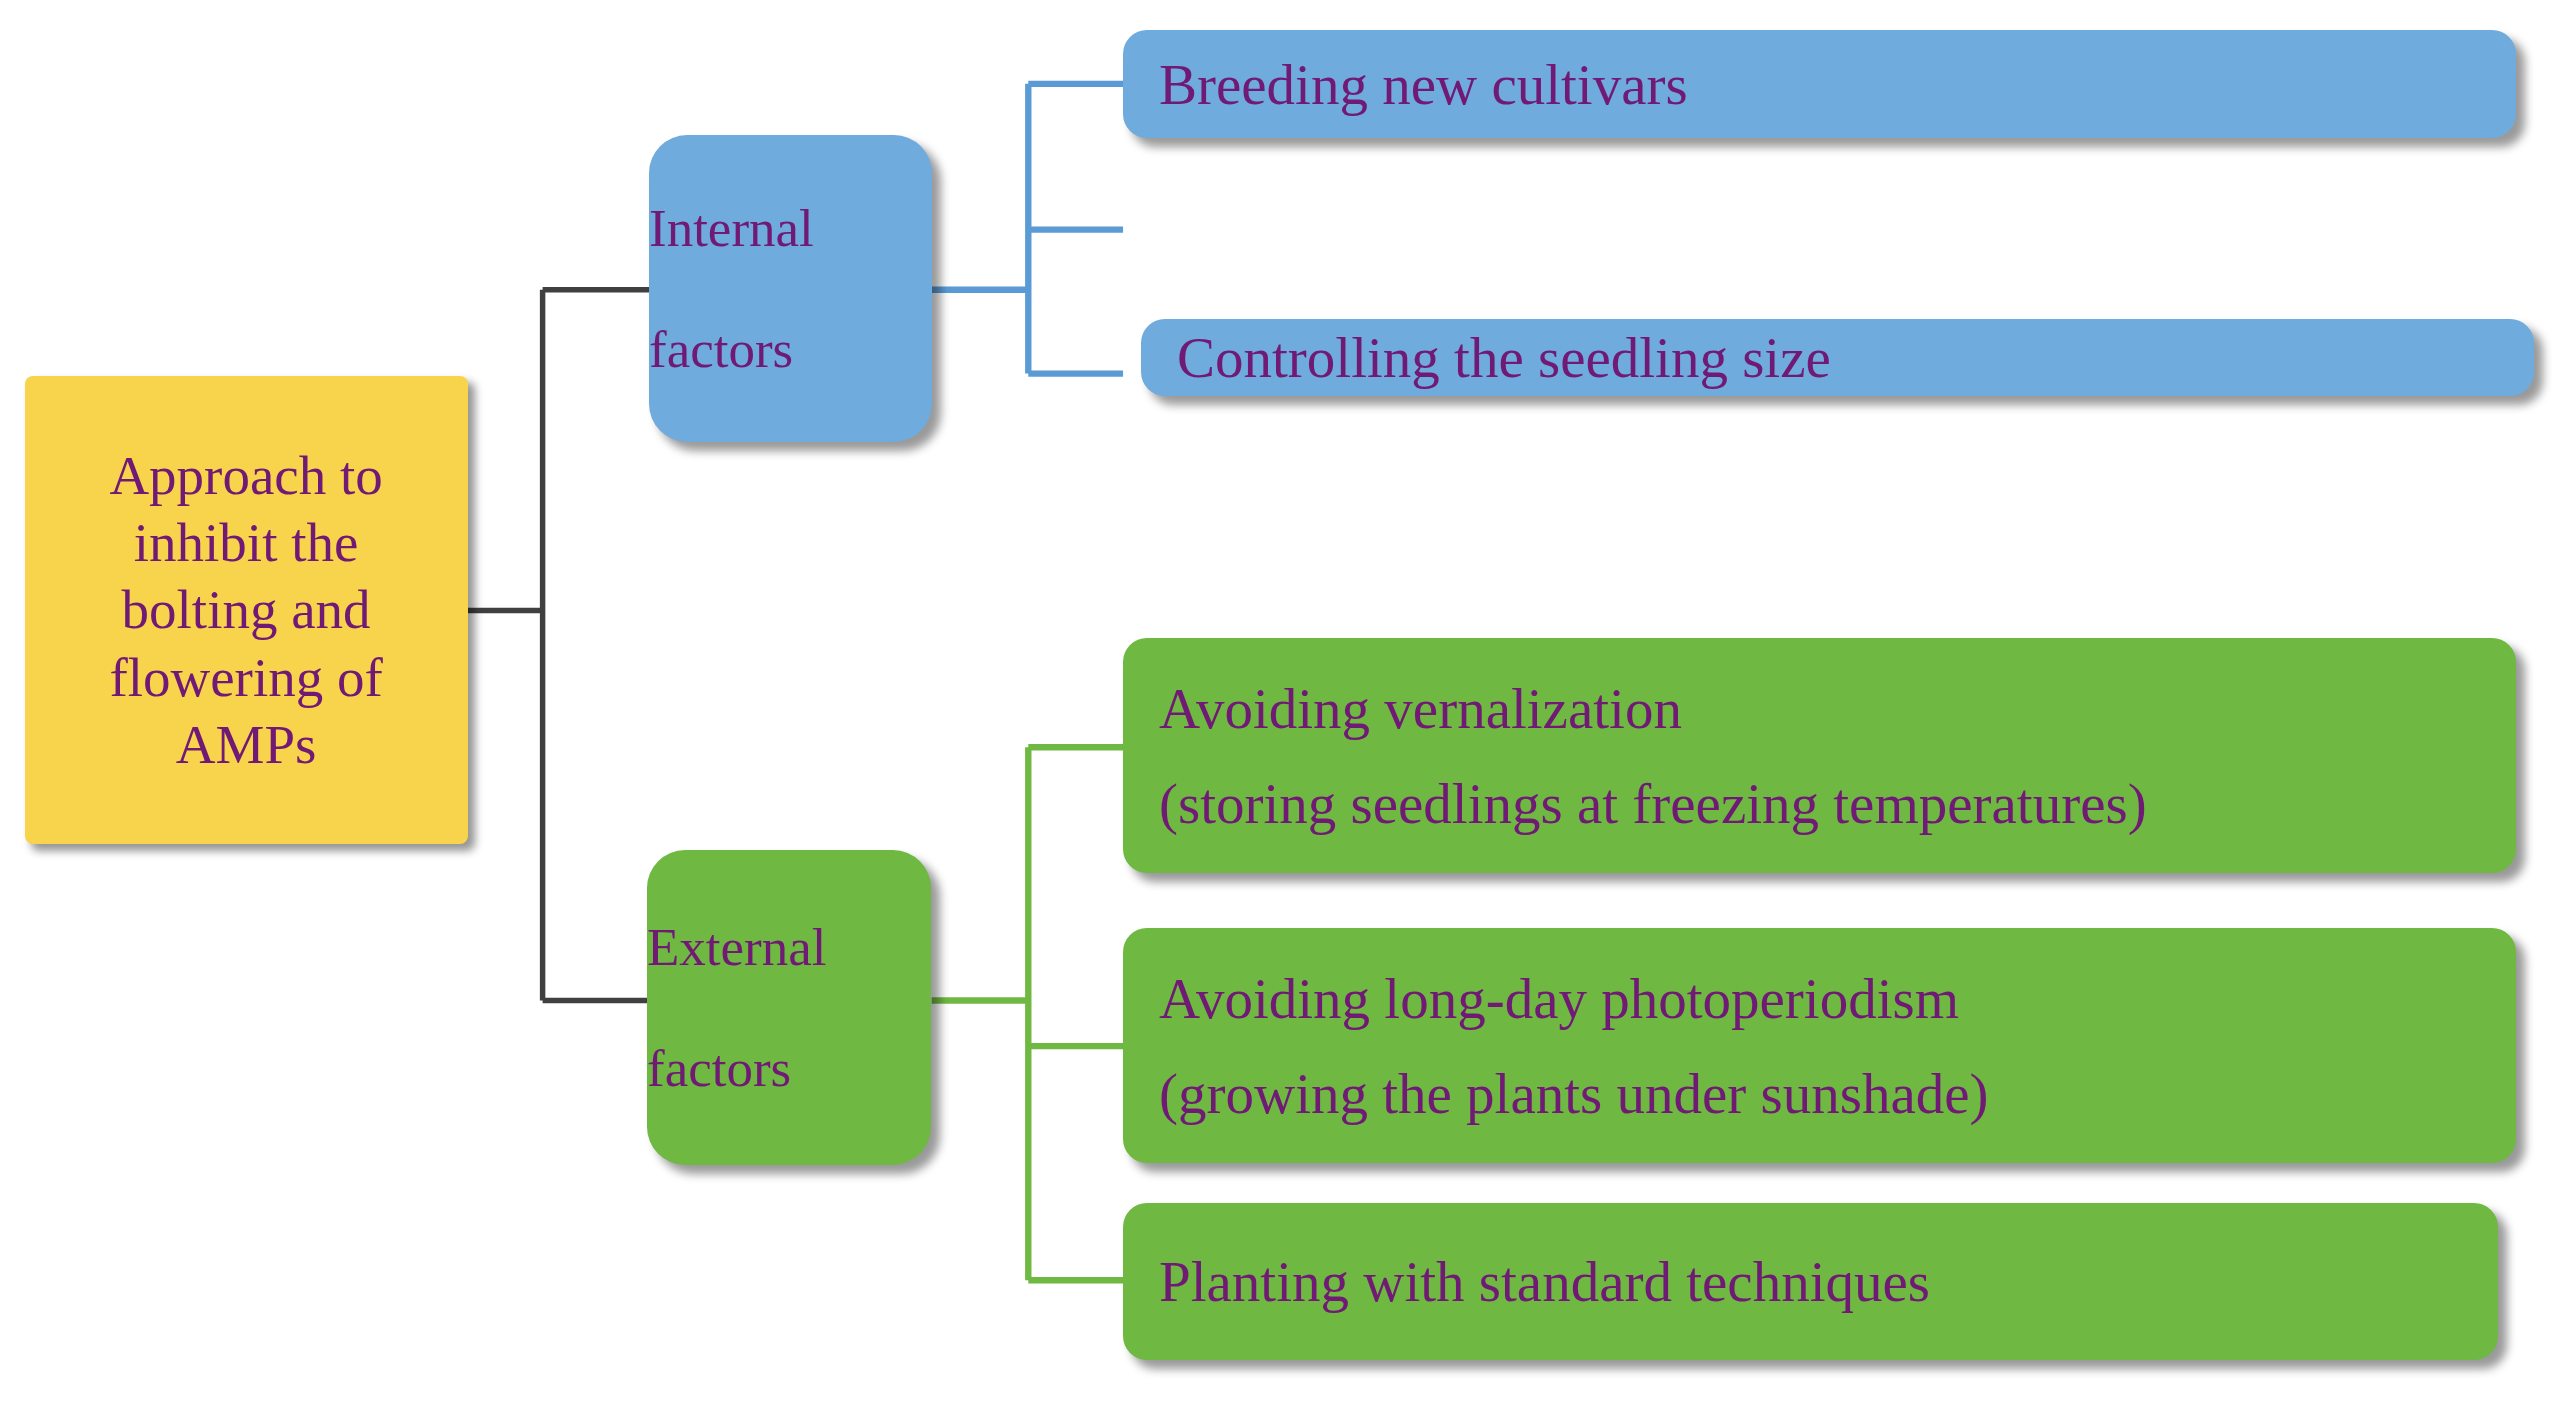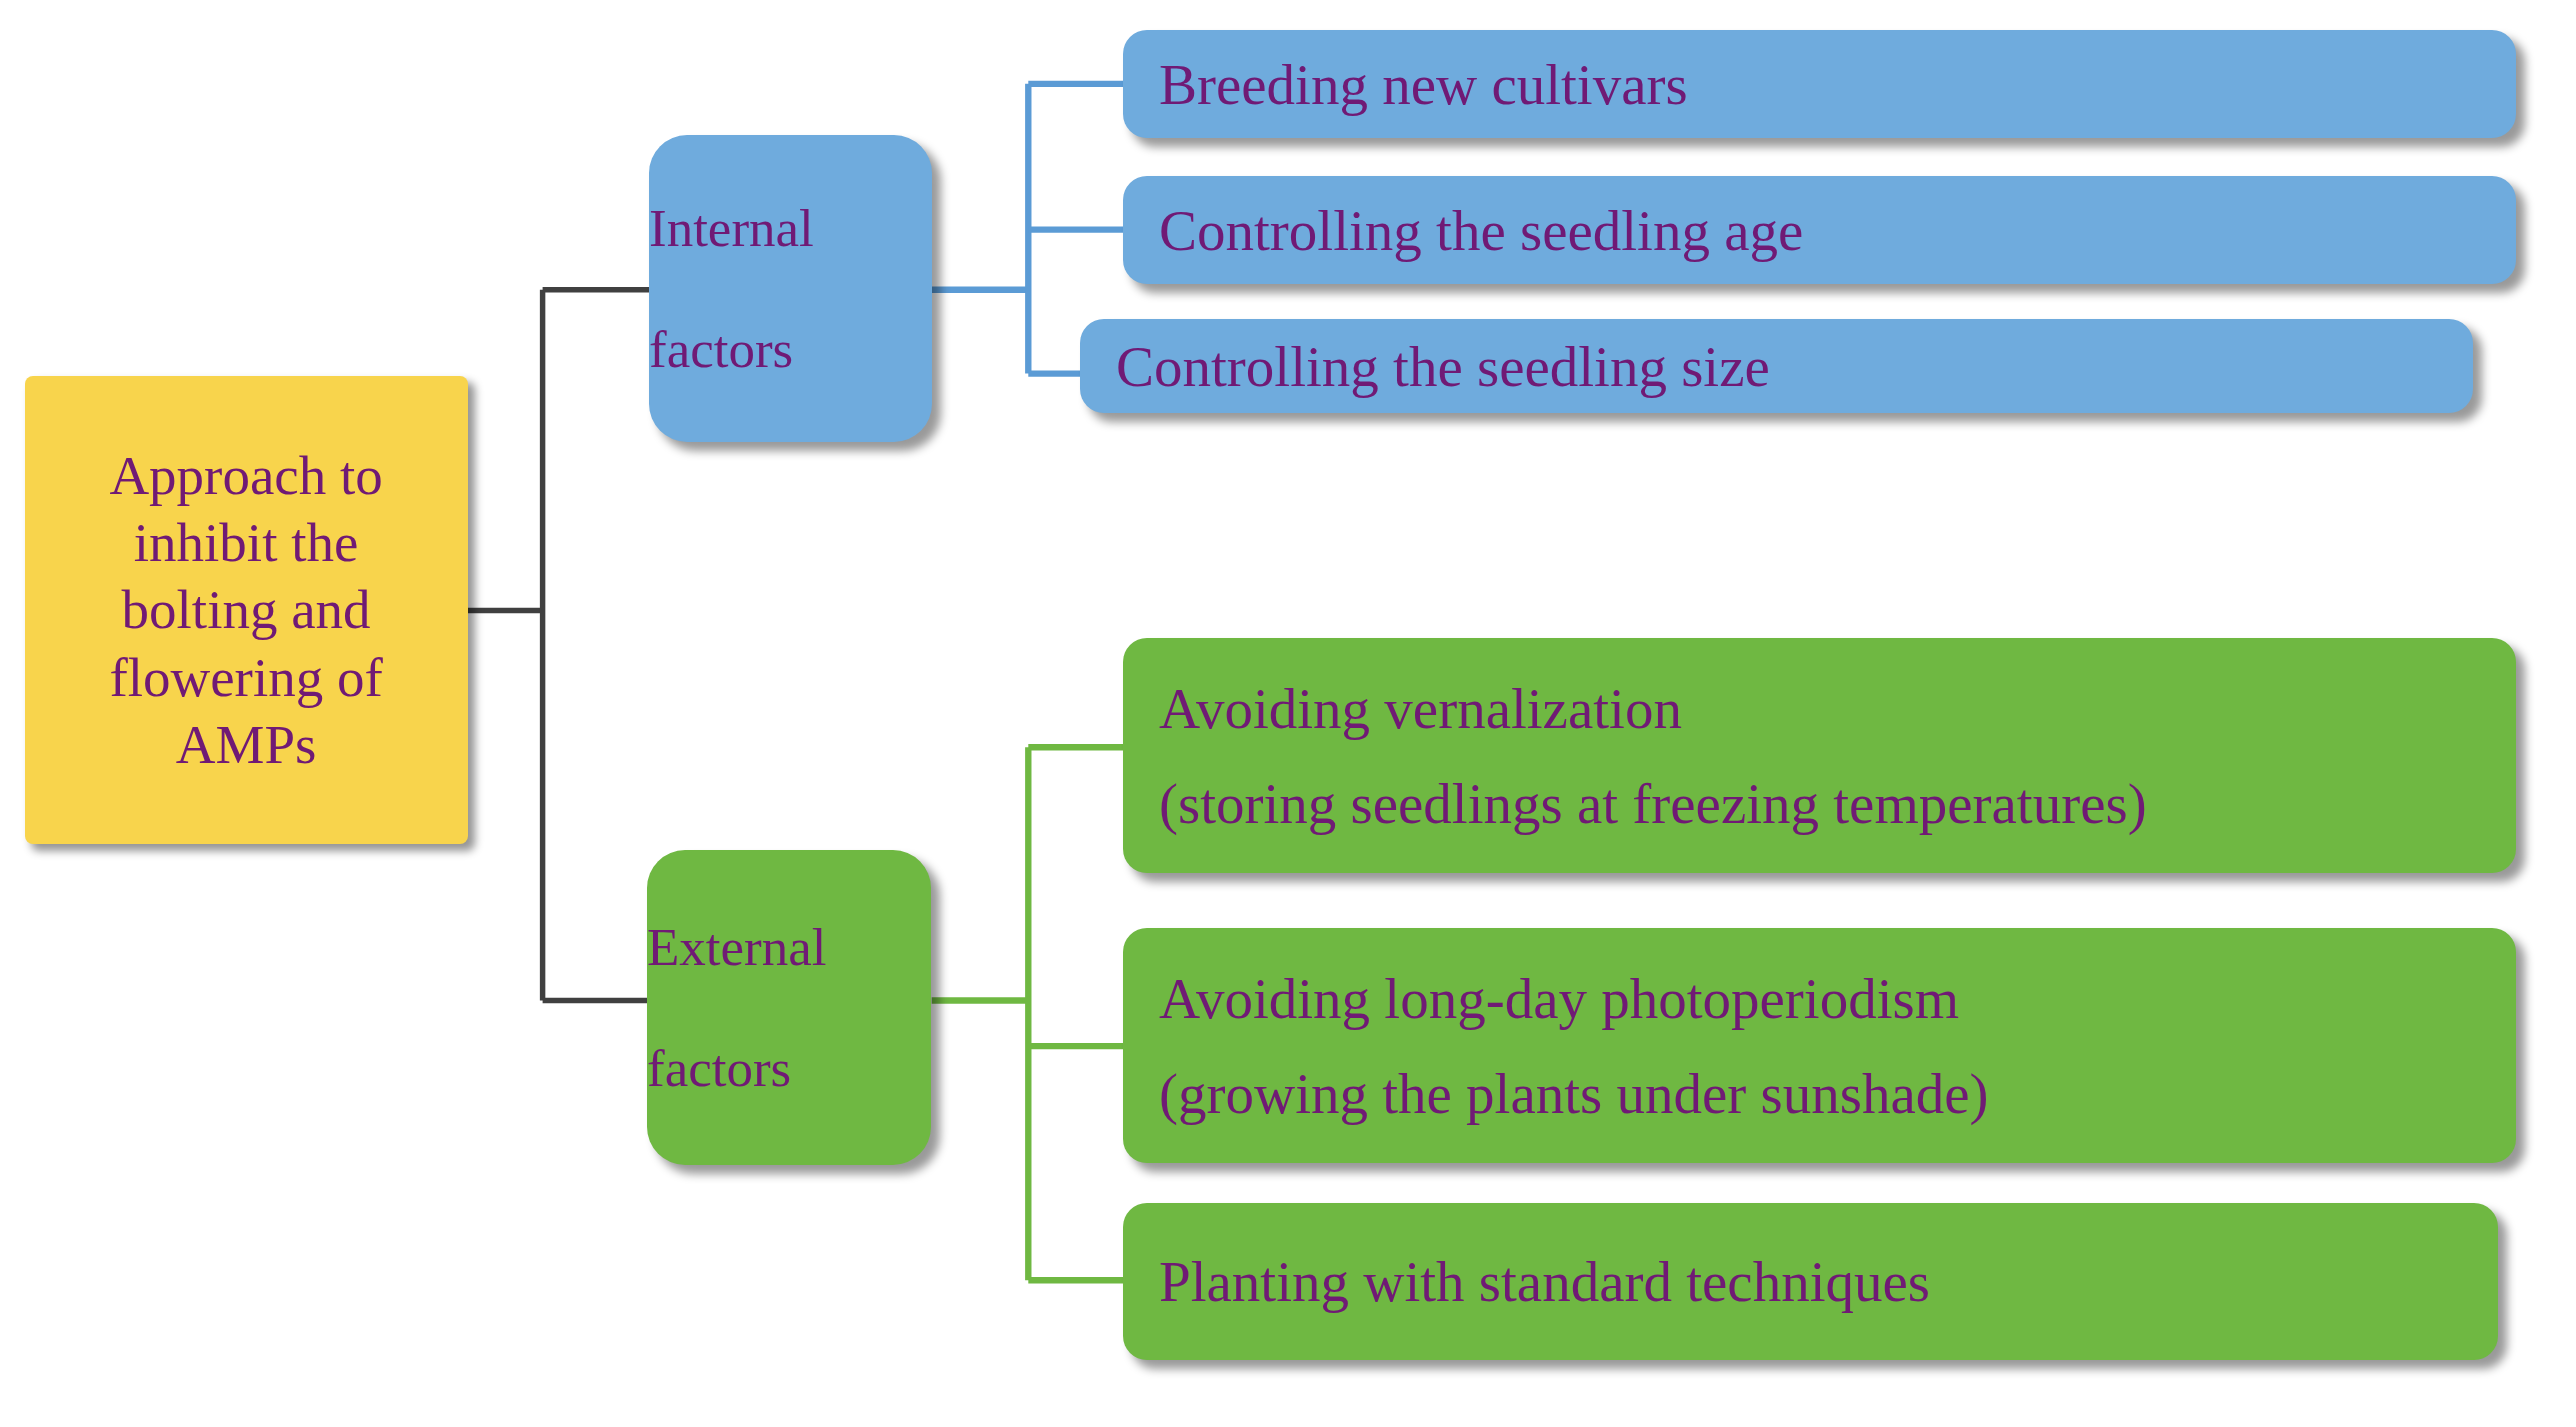--- a/index.html
+++ b/index.html
@@ -125,25 +125,22 @@
 
   <div class="node node-branch green" style="left:647px; top:850px; width:284px; height:315px;">
     <span class="branchline">External</span>
     <span class="branchline">factors</span>
   </div>
 
   <div class="node node-leaf" style="left:1123px; top:30px; width:1393px; height:108px;">
     <span class="leaf-line">Breeding new cultivars</span>
   </div>
 
-  <div class="node node-leaf" style="left:1123px; top:176px; width:1393px; height:108px;">
-    <span class="leaf-line">Controlling the seedling age</span>
-  </div>
 
-  <div class="node node-leaf" style="left:1080px; top:319px; width:1393px; height:94px;">
+  <div class="node node-leaf" style="left:1141px; top:319px; width:1393px; height:77px;">
     <span class="leaf-line">Controlling the seedling size</span>
   </div>
 
   <div class="node node-leaf green" style="left:1123px; top:638px; width:1393px; height:235px;">
     <span class="leaf-line">Avoiding vernalization</span>
     <span class="leaf-line">(storing seedlings at freezing temperatures)</span>
   </div>
 
   <div class="node node-leaf green" style="left:1123px; top:928px; width:1393px; height:235px;text-align:right;">
     <span class="leaf-line">Avoiding long-day photoperiodism</span>

